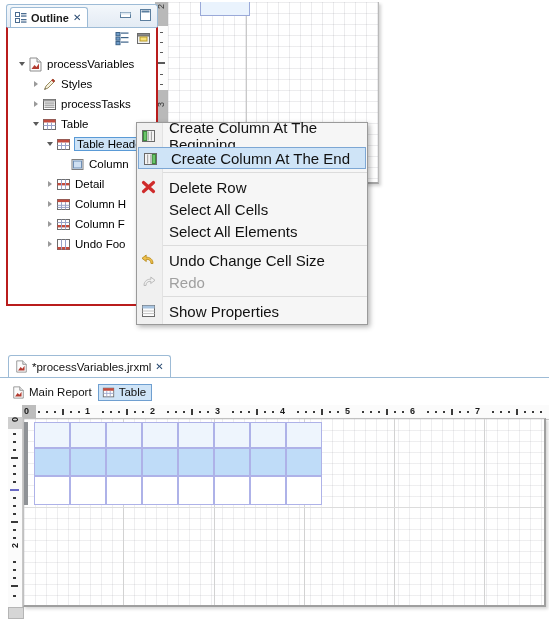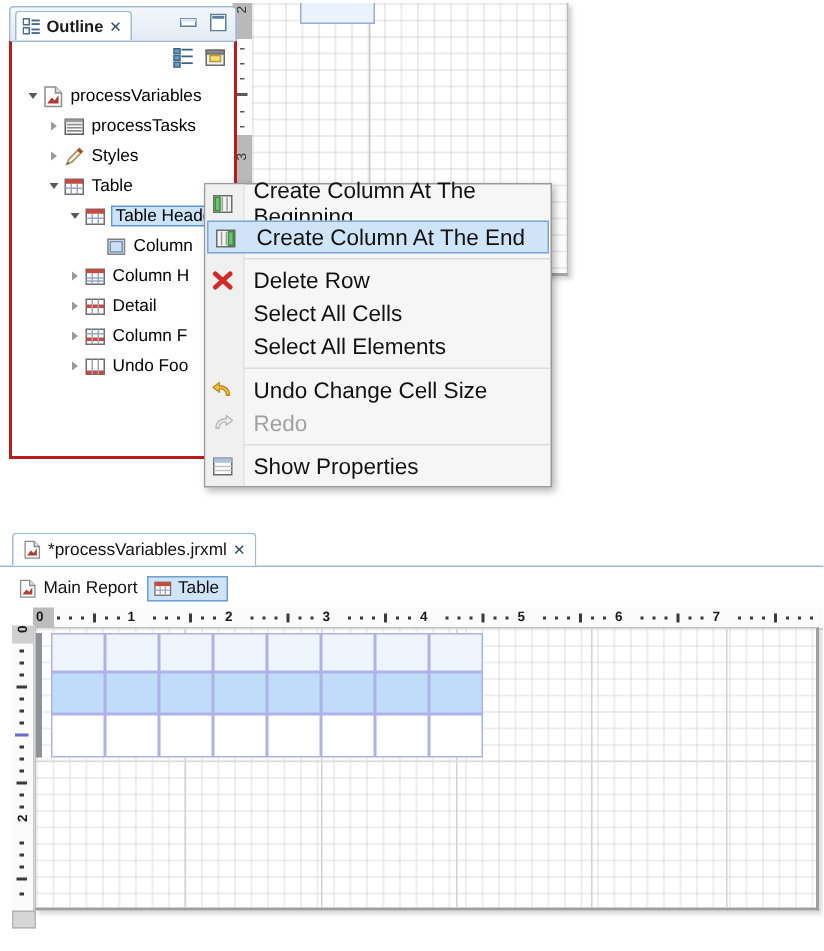--- a/index.html
+++ b/index.html
@@ -220,46 +220,46 @@
           </span>
           <span class="tlab">processVariables</span>
         </div>
 
         <div class="trow" style="padding-left:22px;">
           <span class="twist">
               <span class="arrow-collapsed"></span>
             </span>
           <span class="tico">
             <svg width="15" height="15" viewBox="0 0 15 15">
+              <path d="M2.5 12.5l1.5-3.5 7-7 2 2-7 7z" fill="#f6f1de" stroke="#9a8d5f"></path>
+              <path d="M10 2.5l2.2 2.2" stroke="#b33a2f" stroke-width="2"></path>
+              <path d="M2.5 12.5l1.6-.6-1-1z" fill="#5a5a5a"></path>
+            </svg>
+          </span>
+          <span class="tlab">Styles</span>
+        </div>
+
+        <div class="trow" style="padding-left:22px;">
+          <span class="twist">
+              <span class="arrow-collapsed"></span>
+            </span>
+          <span class="tico">
+            <svg width="15" height="15" viewBox="0 0 15 15">
               <rect x="1.5" y="2.5" width="12" height="10" fill="#fff" stroke="#5f5f5f"></rect>
               <rect x="1.5" y="2.5" width="12" height="2" fill="#9a9a9a"></rect>
               <rect x="2.5" y="5.5" width="10" height="1.1" fill="#8a8a8a"></rect>
               <rect x="2.5" y="7.6" width="10" height="1.1" fill="#8a8a8a"></rect>
               <rect x="2.5" y="9.7" width="10" height="1.1" fill="#8a8a8a"></rect>
             </svg>
           </span>
           <span class="tlab">processTasks</span>
         </div>
 
         <div class="trow" style="padding-left:22px;">
           <span class="twist">
-              <span class="arrow-collapsed"></span>
-            </span>
-          <span class="tico">
-            <svg width="15" height="15" viewBox="0 0 15 15">
-              <path d="M2.5 12.5l1.5-3.5 7-7 2 2-7 7z" fill="#f6f1de" stroke="#9a8d5f"></path>
-              <path d="M10 2.5l2.2 2.2" stroke="#b33a2f" stroke-width="2"></path>
-              <path d="M2.5 12.5l1.6-.6-1-1z" fill="#5a5a5a"></path>
-            </svg>
-          </span>
-          <span class="tlab">Styles</span>
-        </div>
-
-        <div class="trow" style="padding-left:22px;">
-          <span class="twist">
               <span class="arrow-expanded"></span>
             </span>
           <span class="tico">
             <svg width="15" height="15" viewBox="0 0 15 15">
               <rect x="1.5" y="2.5" width="12" height="10" fill="#fff" stroke="#6d6d6d"></rect>
               <rect x="1.5" y="2.5" width="12" height="3" fill="#c44b3e"></rect>
               <path d="M5.5 5.5v7M9.5 5.5v7M1.5 8.5h12" stroke="#9aa3c9" stroke-width="1"></path>
             </svg>
           </span>
           <span class="tlab">Table</span>
@@ -289,39 +289,39 @@
           <span class="tlab">Column</span>
         </div>
 
         <div class="trow" style="padding-left:36px;">
           <span class="twist">
               <span class="arrow-collapsed"></span>
             </span>
           <span class="tico">
             <svg width="15" height="15" viewBox="0 0 15 15">
               <rect x="1.5" y="2.5" width="12" height="10" fill="#fff" stroke="#6d6d6d"></rect>
+              <rect x="1.5" y="6" width="12" height="2.4" fill="#c44b3e"></rect>
+              <path d="M5.5 2.5v10M9.5 2.5v10" stroke="#9aa3c9"></path>
+            </svg>
+          </span>
+          <span class="tlab">Detail</span>
+        </div>
+
+        <div class="trow" style="padding-left:36px;">
+          <span class="twist">
+              <span class="arrow-collapsed"></span>
+            </span>
+          <span class="tico">
+            <svg width="15" height="15" viewBox="0 0 15 15">
+              <rect x="1.5" y="2.5" width="12" height="10" fill="#fff" stroke="#6d6d6d"></rect>
               <rect x="1.5" y="2.5" width="12" height="2.6" fill="#c44b3e"></rect>
               <path d="M5.5 5.1v7.4M9.5 5.1v7.4M1.5 8.3h12M1.5 10.4h12" stroke="#9aa3c9"></path>
             </svg>
           </span>
           <span class="tlab">Column H</span>
-        </div>
-
-        <div class="trow" style="padding-left:36px;">
-          <span class="twist">
-              <span class="arrow-collapsed"></span>
-            </span>
-          <span class="tico">
-            <svg width="15" height="15" viewBox="0 0 15 15">
-              <rect x="1.5" y="2.5" width="12" height="10" fill="#fff" stroke="#6d6d6d"></rect>
-              <rect x="1.5" y="6" width="12" height="2.4" fill="#c44b3e"></rect>
-              <path d="M5.5 2.5v10M9.5 2.5v10" stroke="#9aa3c9"></path>
-            </svg>
-          </span>
-          <span class="tlab">Detail</span>
         </div>
 
         <div class="trow" style="padding-left:36px;">
           <span class="twist">
               <span class="arrow-collapsed"></span>
             </span>
           <span class="tico">
             <svg width="15" height="15" viewBox="0 0 15 15">
               <rect x="1.5" y="2.5" width="12" height="10" fill="#fff" stroke="#6d6d6d"></rect>
               <rect x="1.5" y="8" width="12" height="2.4" fill="#c44b3e"></rect>

